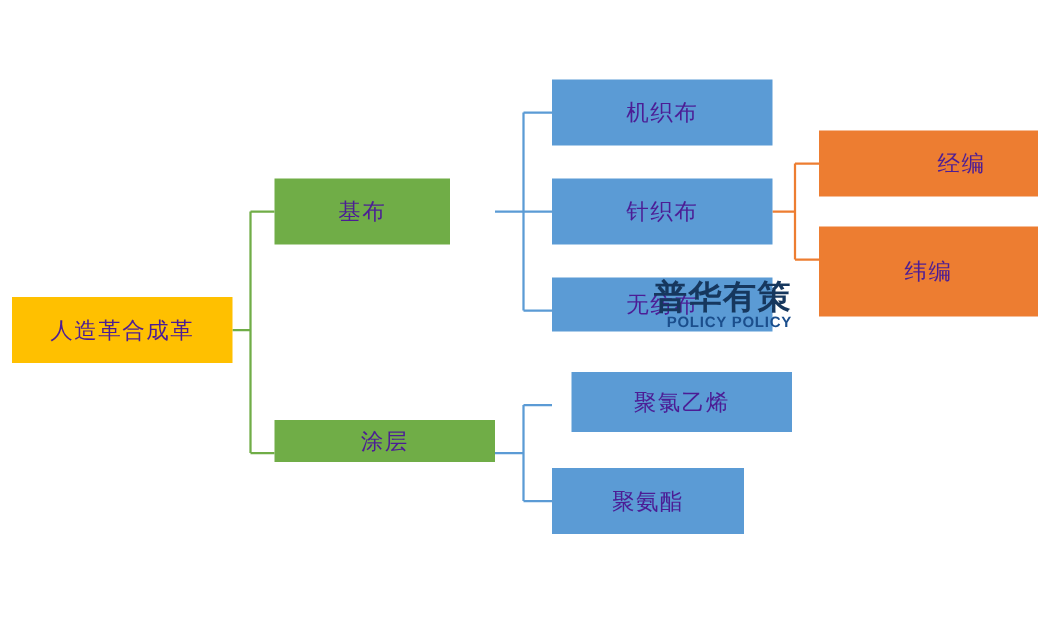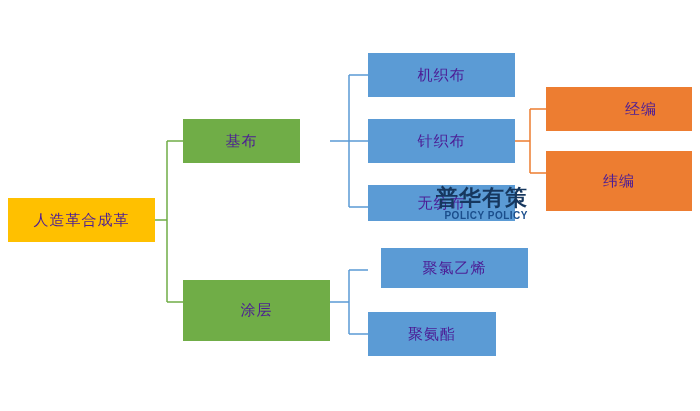--- a/index.html
+++ b/index.html
@@ -34,21 +34,21 @@
     box-sizing: border-box;
     text-align: center;
   }
   .node.yellow { background: #FFC000; text-align: center; }
   .node.green  { background: #70AD47; }
   .node.blue   { background: #5B9BD5; }
   .node.orange { background: #ED7D31; }
 
   .n-root      { left: 8px;   top: 198px; width: 147px; height: 44px; }
   .n-jibu      { left: 183px; top: 119px; width: 117px; height: 44px; }
-  .n-tuceng    { left: 183px; top: 280px; width: 147px; height: 61px; }
+  .n-tuceng    { left: 183px; top: 280px; width: 147px; height: 28px; }
   .n-jizhibu   { left: 368px; top: 53px;  width: 147px; height: 44px; }
   .n-zhenzhibu { left: 368px; top: 119px; width: 147px; height: 44px; }
   .n-wufangbu  { left: 368px; top: 185px; width: 147px; height: 36px; }
   .n-pvc       { left: 368px; top: 248px; width: 147px; height: 40px; margin-left: 13px; }
   .n-pu        { left: 368px; top: 312px; width: 128px; height: 44px; }
   .n-jingbian  { left: 546px; top: 87px;  width: 146px; height: 44px; padding-left: 44px; }
   .n-weibian   { left: 546px; top: 151px; width: 146px; height: 60px; }
 
   .watermark {
     position: absolute;

